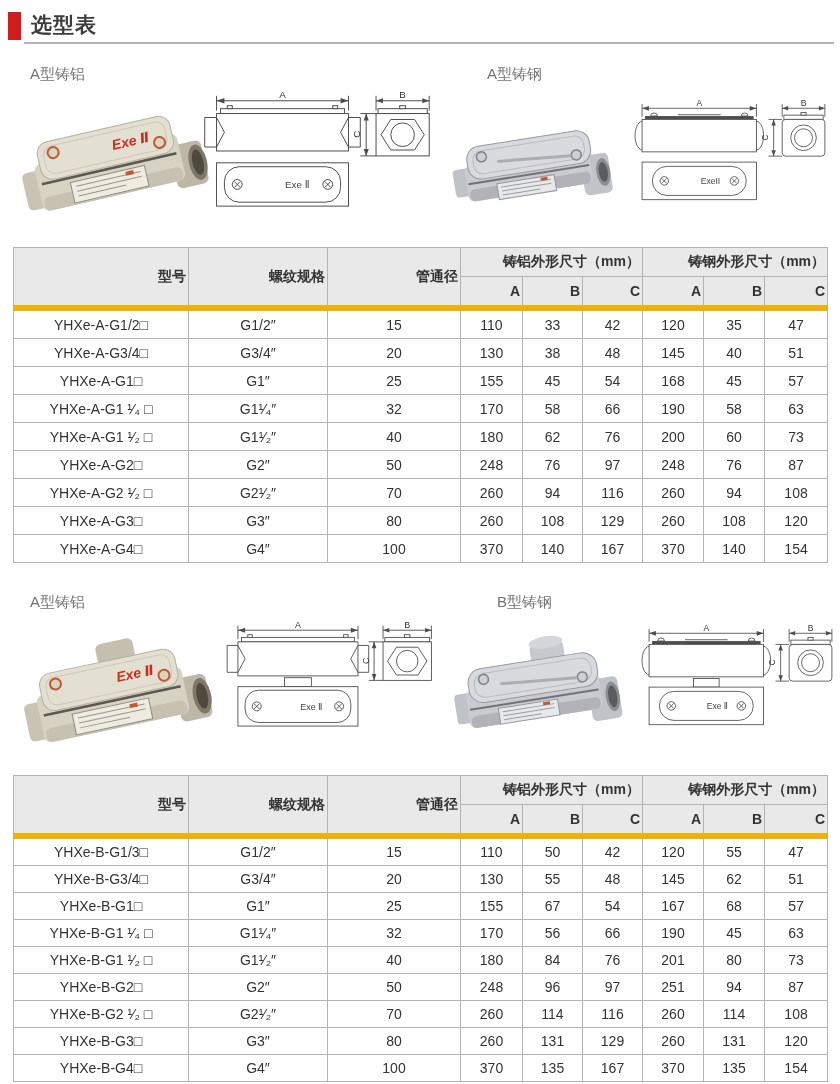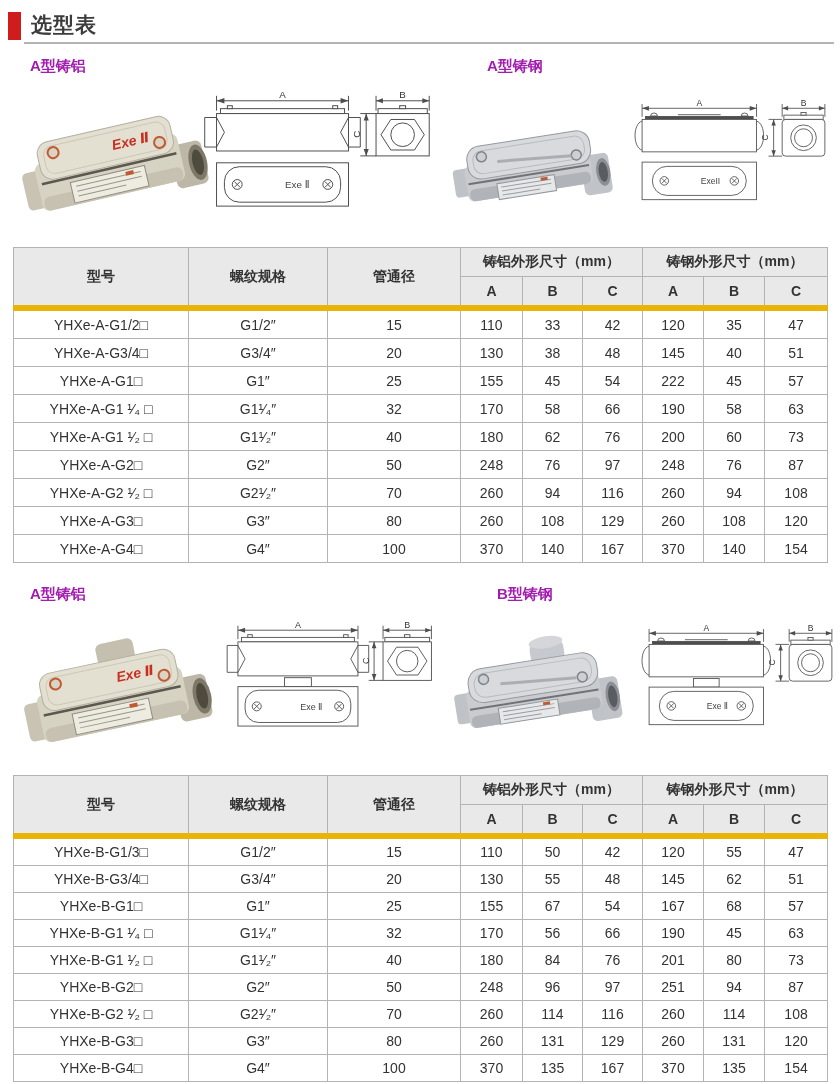--- a/index.html
+++ b/index.html
@@ -5,21 +5,21 @@
   html,body{margin:0;padding:0;background:#fff;}
   .page{
     position:relative;width:840px;height:1084px;background:#ffffff;overflow:hidden;
     font-family:"Liberation Sans","DejaVu Sans",sans-serif;color:#333;
   }
   
   .title-accent{position:absolute;left:8px;top:12px;width:13px;height:28px;background:#cf1d1d;}
   .page-title{position:absolute;left:31px;top:11px;font-size:21px;font-weight:bold;color:#3c3c3c;letter-spacing:1px;}
   .title-rule{position:absolute;left:24px;top:42px;width:810px;height:2px;background:#b4b4b4;}
   
-  .sec-label{position:absolute;font-size:15px;font-weight:bold;color:#a21caf;}
+  .sec-label{position:absolute;font-size:15px;font-weight:normal;color:#737373;margin-top:8px;}
   .lbl-a-alu{left:30px;top:57px;}
   .lbl-a-steel{left:487px;top:57px;text-align:right;}
   .lbl-b-alu{left:30px;top:585px;}
   .lbl-b-steel{left:497px;top:585px;}
   
   .fig{position:absolute;}
   .fig svg{display:block;width:100%;height:100%;}
   .f-pa{left:10px;top:88px;width:200px;height:142px;}
   .f-da{left:196px;top:86px;width:238px;height:128px;}
   .f-ps{left:448px;top:112px;width:168px;height:102px;}
@@ -29,21 +29,21 @@
   .f-pbs{left:448px;top:626px;width:180px;height:130px;}
   .f-dbs{left:632px;top:614px;width:205px;height:124px;}
   
   .spec-table{position:absolute;left:13px;border-collapse:collapse;table-layout:fixed;width:814px;background:#fff;}
   .t1{top:247px;}
   .t2{top:775px;}
   .spec-table th,.spec-table td{
     border:1px solid #b3b3b3;text-align:center;vertical-align:middle;
     font-size:14px;color:#333;padding:0 2px;overflow:hidden;white-space:nowrap;
   }
-  .spec-table thead th{background:#e9e9e9;font-weight:600;height:28px;}
+  .spec-table thead th{background:#e9e9e9;font-weight:600;height:28px;text-align:right;}
   .spec-table tbody td{height:27px;background:#fff;font-weight:400;}
   .t2 tbody td{height:26px;}
   .spec-table tbody tr:first-child td{border-top:6px solid #eab308;}
   text{font-family:"Liberation Sans","DejaVu Sans",sans-serif;}
   .dimtxt{font-size:10px;fill:#333;}
   .exetxt{font-size:10px;fill:#444;}
 </style>
 </head>
 <body>
 
@@ -359,21 +359,21 @@
           <td>40</td>
           <td>51</td>
         </tr>
         <tr>
           <td>YHXe-A-G1□</td>
           <td>G1″</td>
           <td>25</td>
           <td>155</td>
           <td>45</td>
           <td>54</td>
-          <td>222</td>
+          <td>168</td>
           <td>45</td>
           <td>57</td>
         </tr>
         <tr>
           <td>YHXe-A-G1 ¹⁄₄ □</td>
           <td>G1¹⁄₄″</td>
           <td>32</td>
           <td>170</td>
           <td>58</td>
           <td>66</td>

